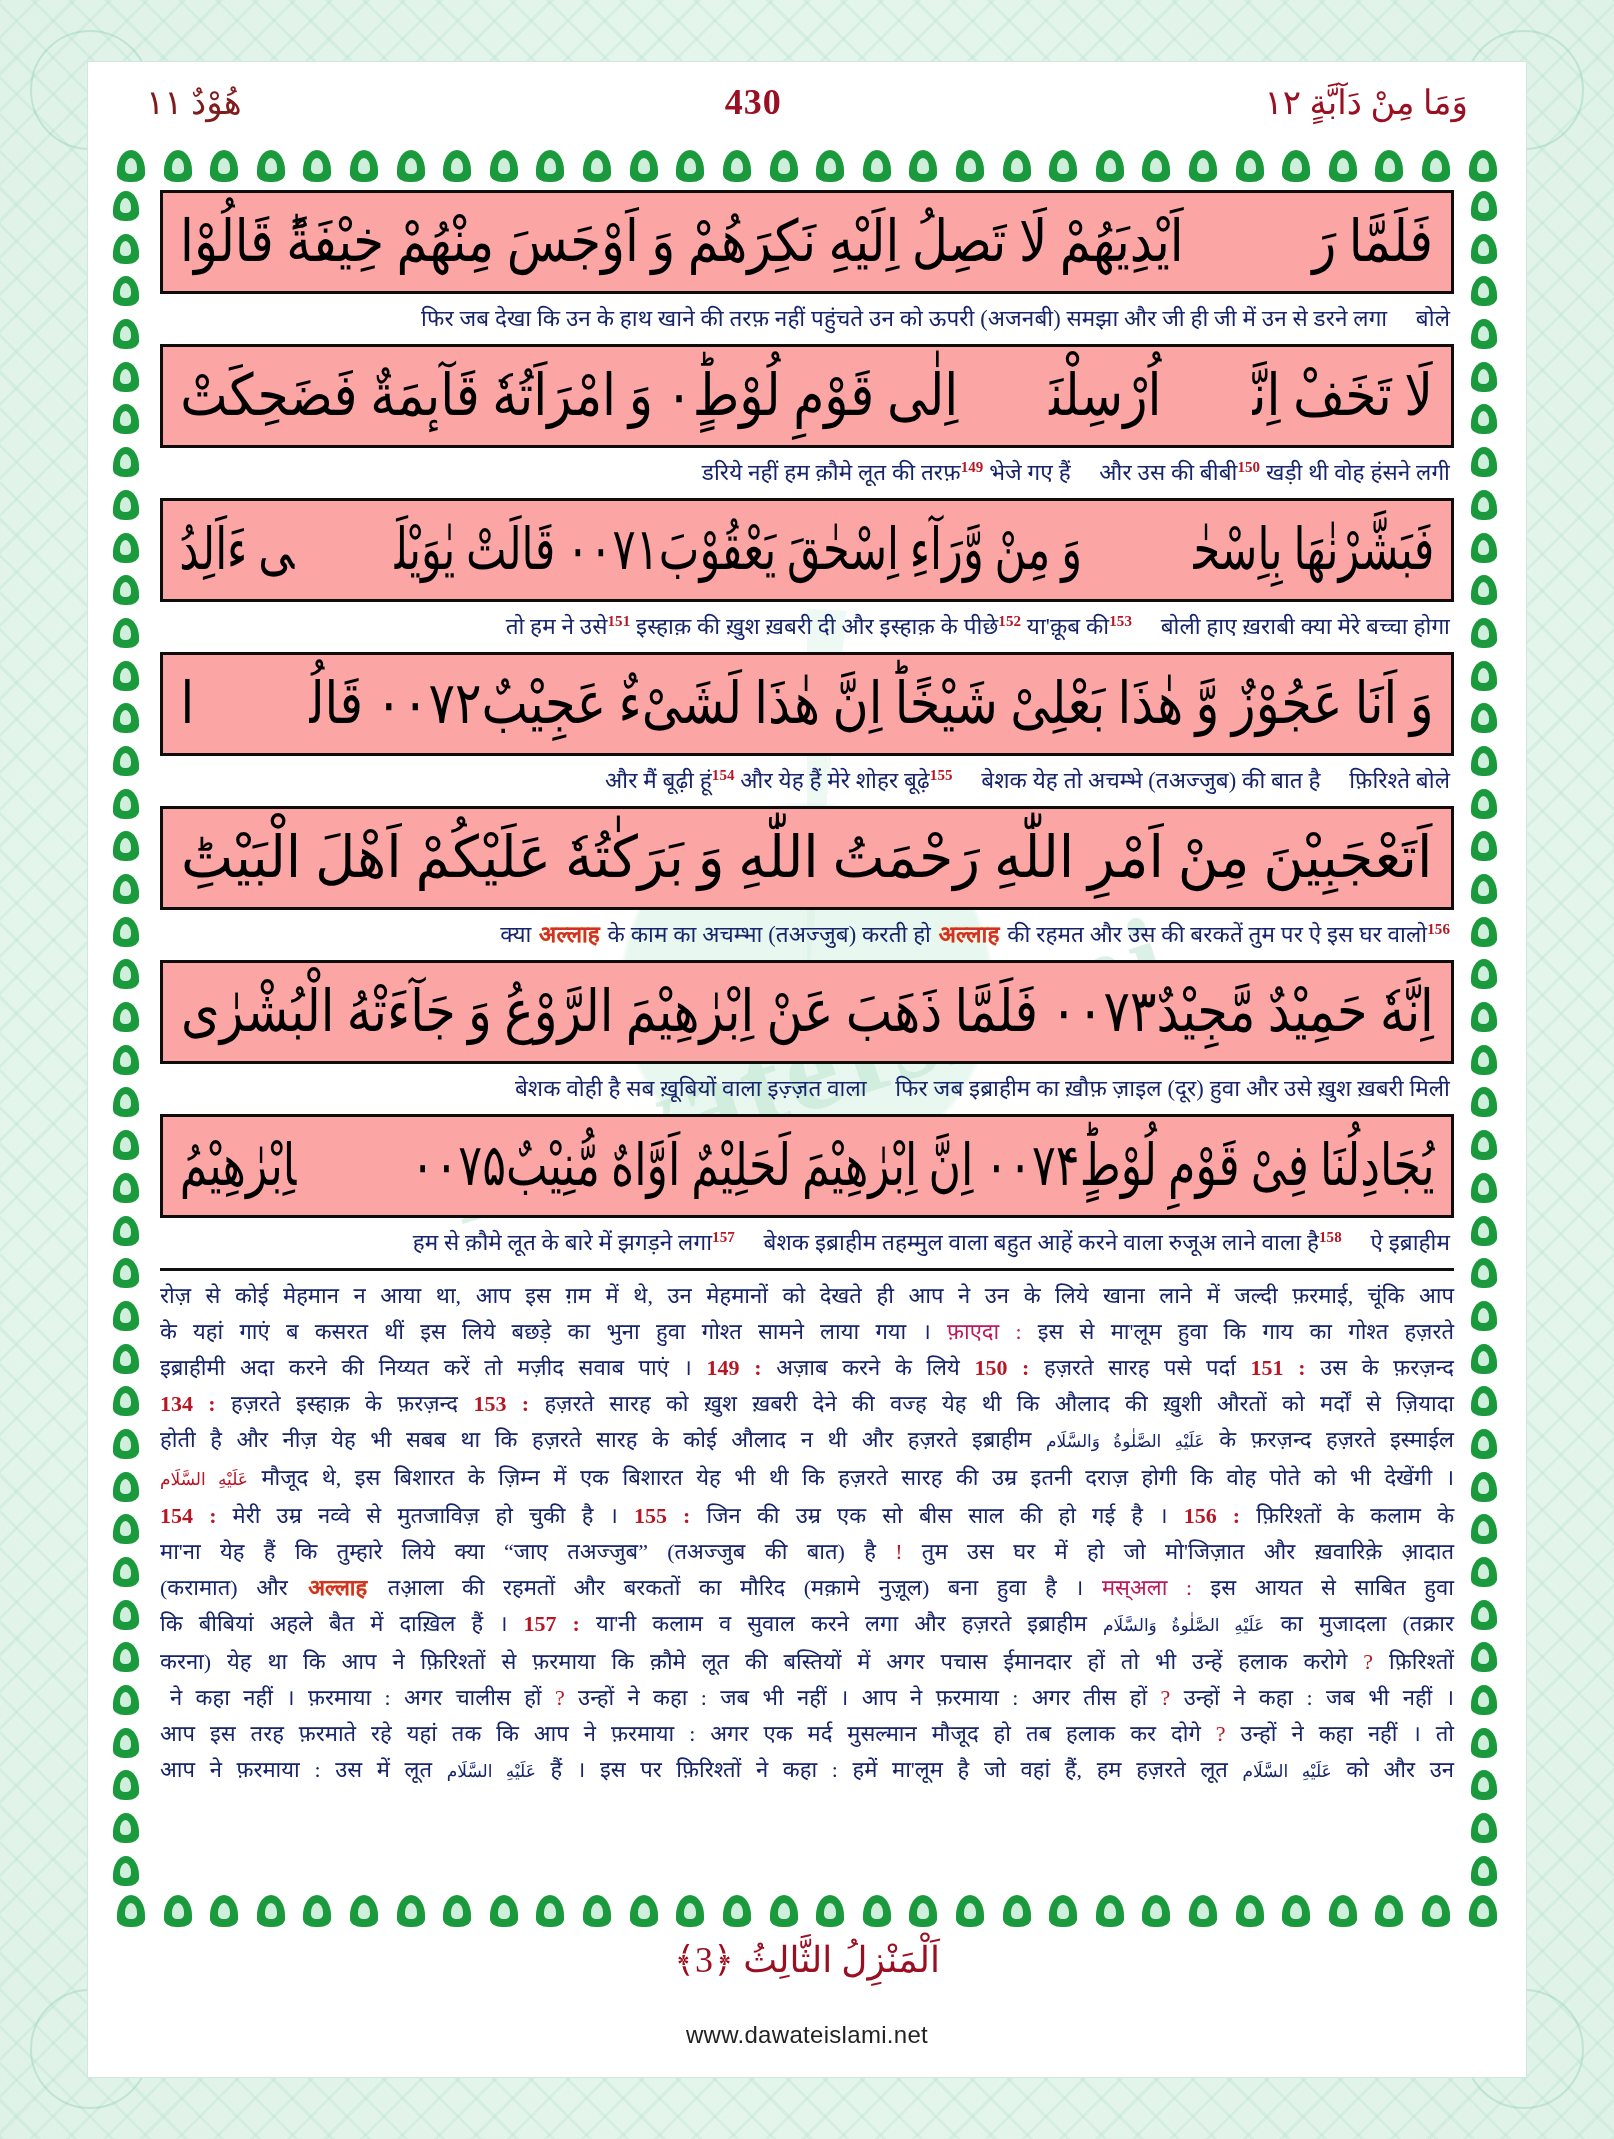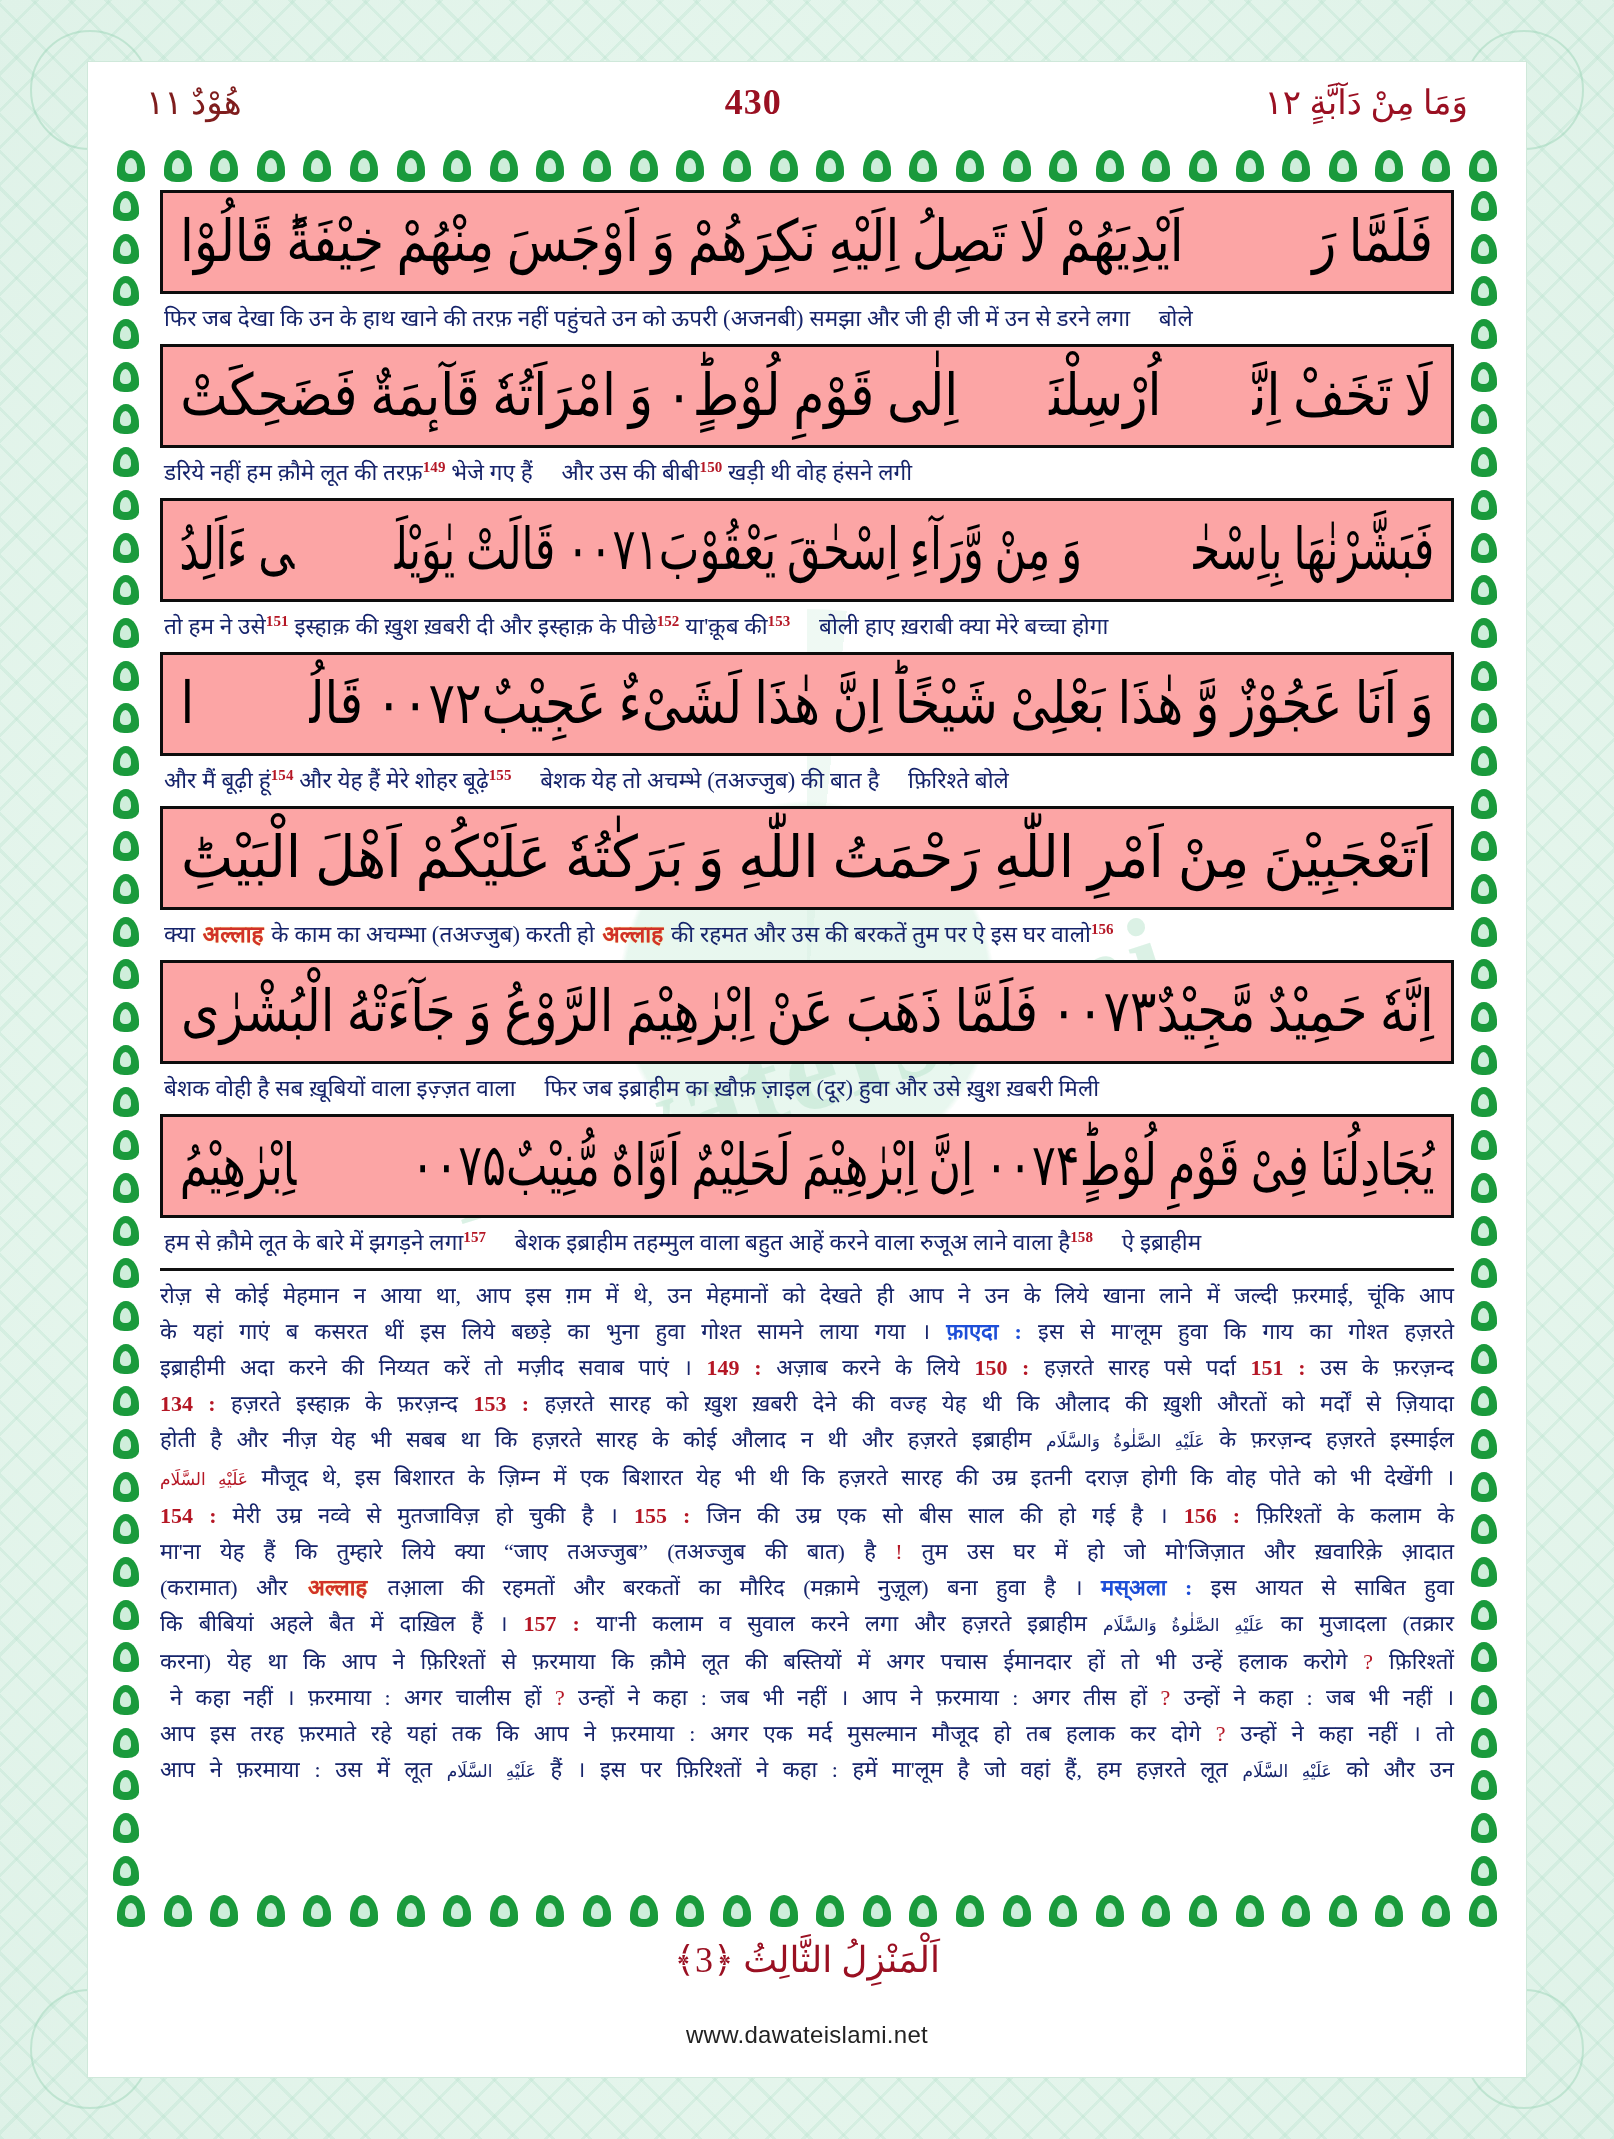--- a/index.html
+++ b/index.html
@@ -192,21 +192,21 @@
     color: #000000;
     white-space: nowrap;
     padding: 0 10px;
     transform: scaleX(1.0);
   }
 
   .translation-strip {
     height: 46px;
     display: flex;
     align-items: center;
-    justify-content: flex-start;
+    justify-content: flex-end;
     padding: 0 4px;
   }
   .translation-strip .tr {
     font-family: "Liberation Serif", serif;
     font-size: 22.5px;
     color: #16246b;
     white-space: nowrap;
     letter-spacing: .1px;
   }
   .translation-strip .tr sup {
@@ -238,22 +238,22 @@
     color: #16246b;
     text-align: justify;
     text-align-last: justify;
     white-space: nowrap;
   }
   .tafsir .num {
     color: #b51725;
     font-weight: bold;
   }
   .tafsir .bold-hi {
-    color: #1d4ed8;
-    font-weight: bold;
+    color: #be185d;
+    font-weight: normal;
   }
   .tafsir .ar-honor {
     color: #16246b;
     direction: rtl;
     font-size: 17px;
     font-family: "Liberation Serif", serif;
   }
   .tafsir .ar-honor.red { color: #b51725; }
   .tafsir .q { color: #b51725; }
 

